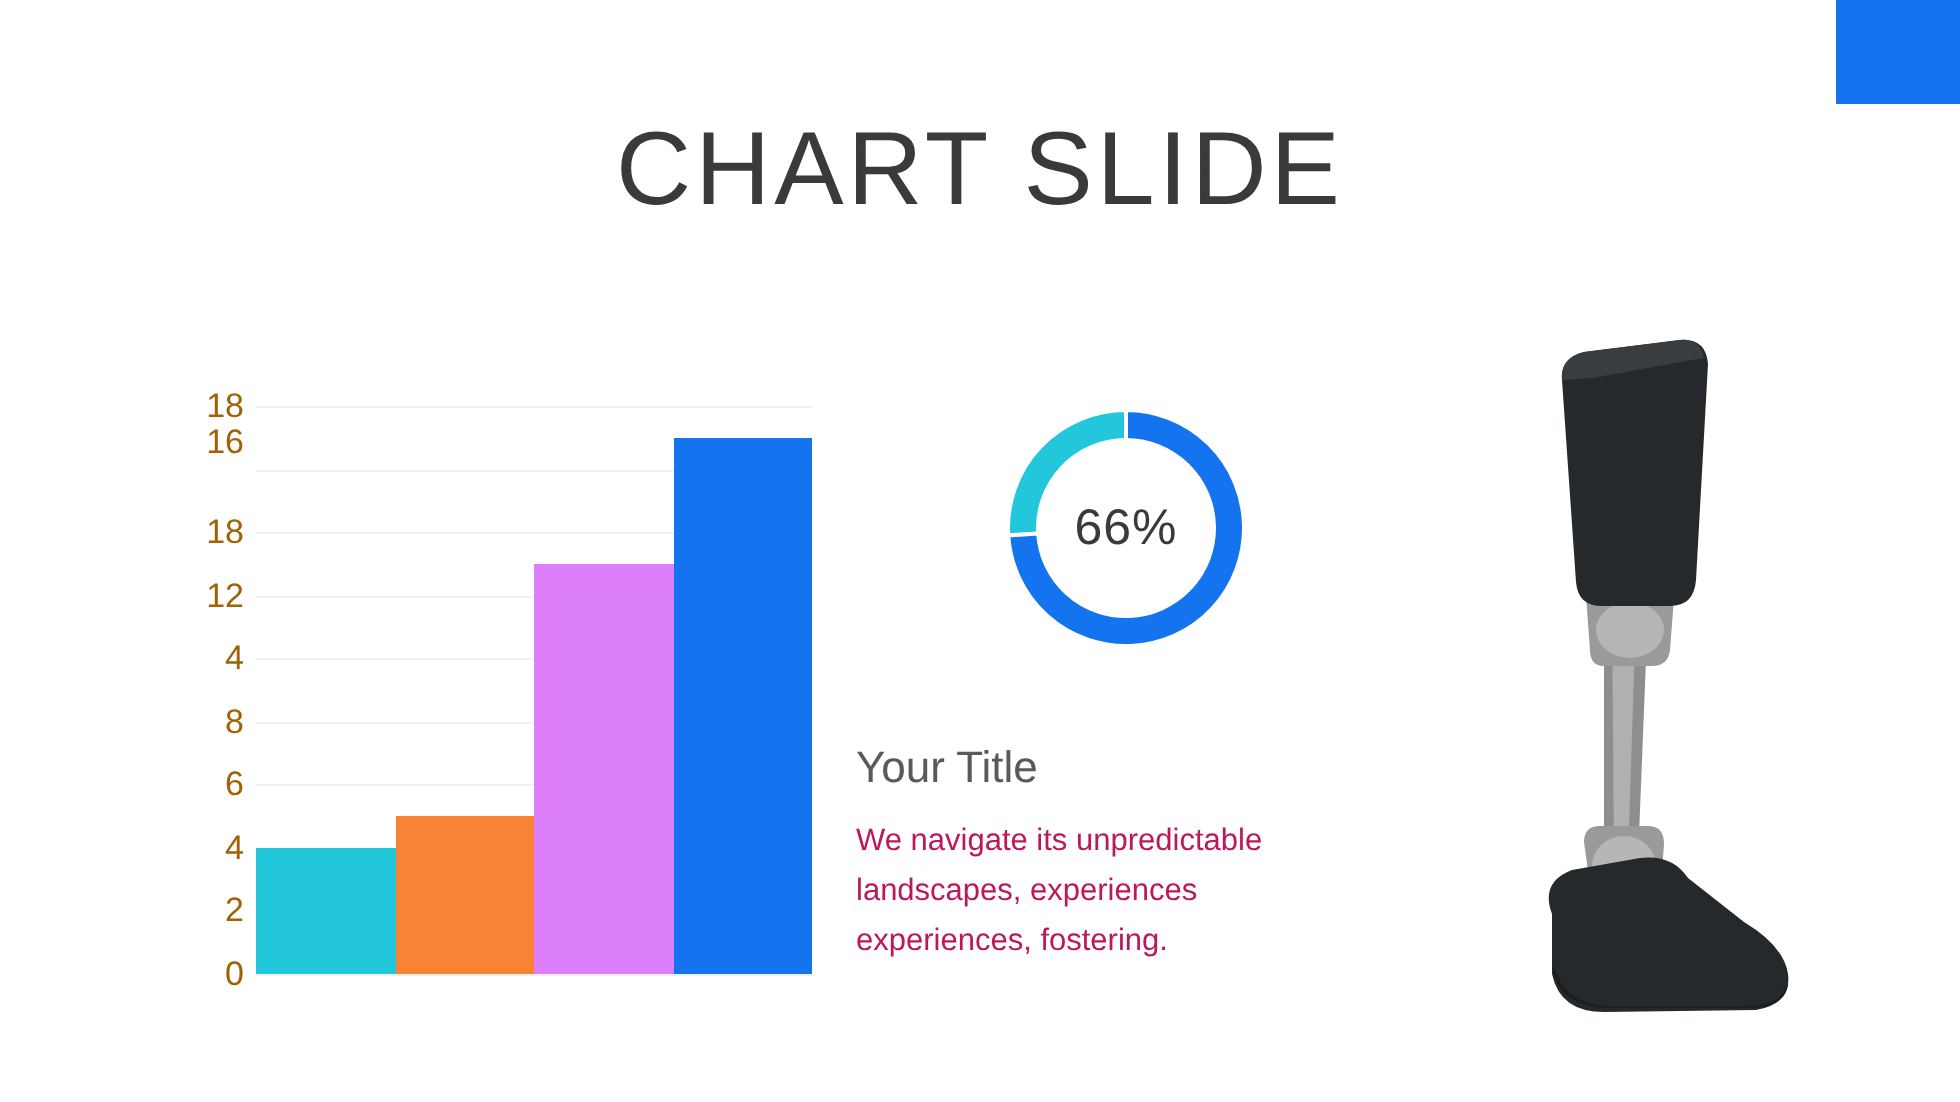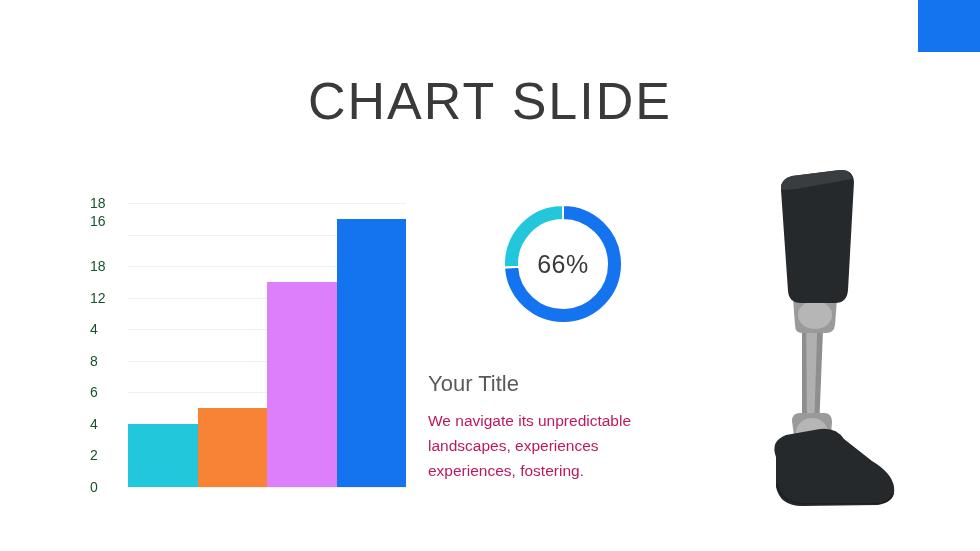--- a/index.html
+++ b/index.html
@@ -33,21 +33,20 @@
     left: 0;
     top: 55px;
     width: 980px;
     text-align: center;
     font-size: 52px;
     font-weight: 300;
     letter-spacing: 2px;
     color: #3A3A3A;
     font-family: "Liberation Sans", sans-serif;
     white-space: nowrap;
-    margin-top: 16px;
   }
 
   
   #bar-chart {
     position: absolute;
     left: 90px;
     top: 195px;
     width: 320px;
     height: 300px;
   }
@@ -55,23 +54,23 @@
     position: absolute;
     left: 0px;
     top: 0px;
     width: 32px;
     height: 292px;
   }
   .y-tick {
     position: absolute;
     right: 0;
     width: 32px;
-    text-align: left;
-    font-size: 14px;
-    color: #14532d;
+    text-align: right;
+    font-size: 17px;
+    color: #a16207;
     font-family: "Liberation Sans", sans-serif;
     transform: translateY(-50%);
     line-height: 1;
   }
   .plot-area {
     position: absolute;
     left: 38px;
     top: 8px;
     width: 278px;
     height: 284px;

